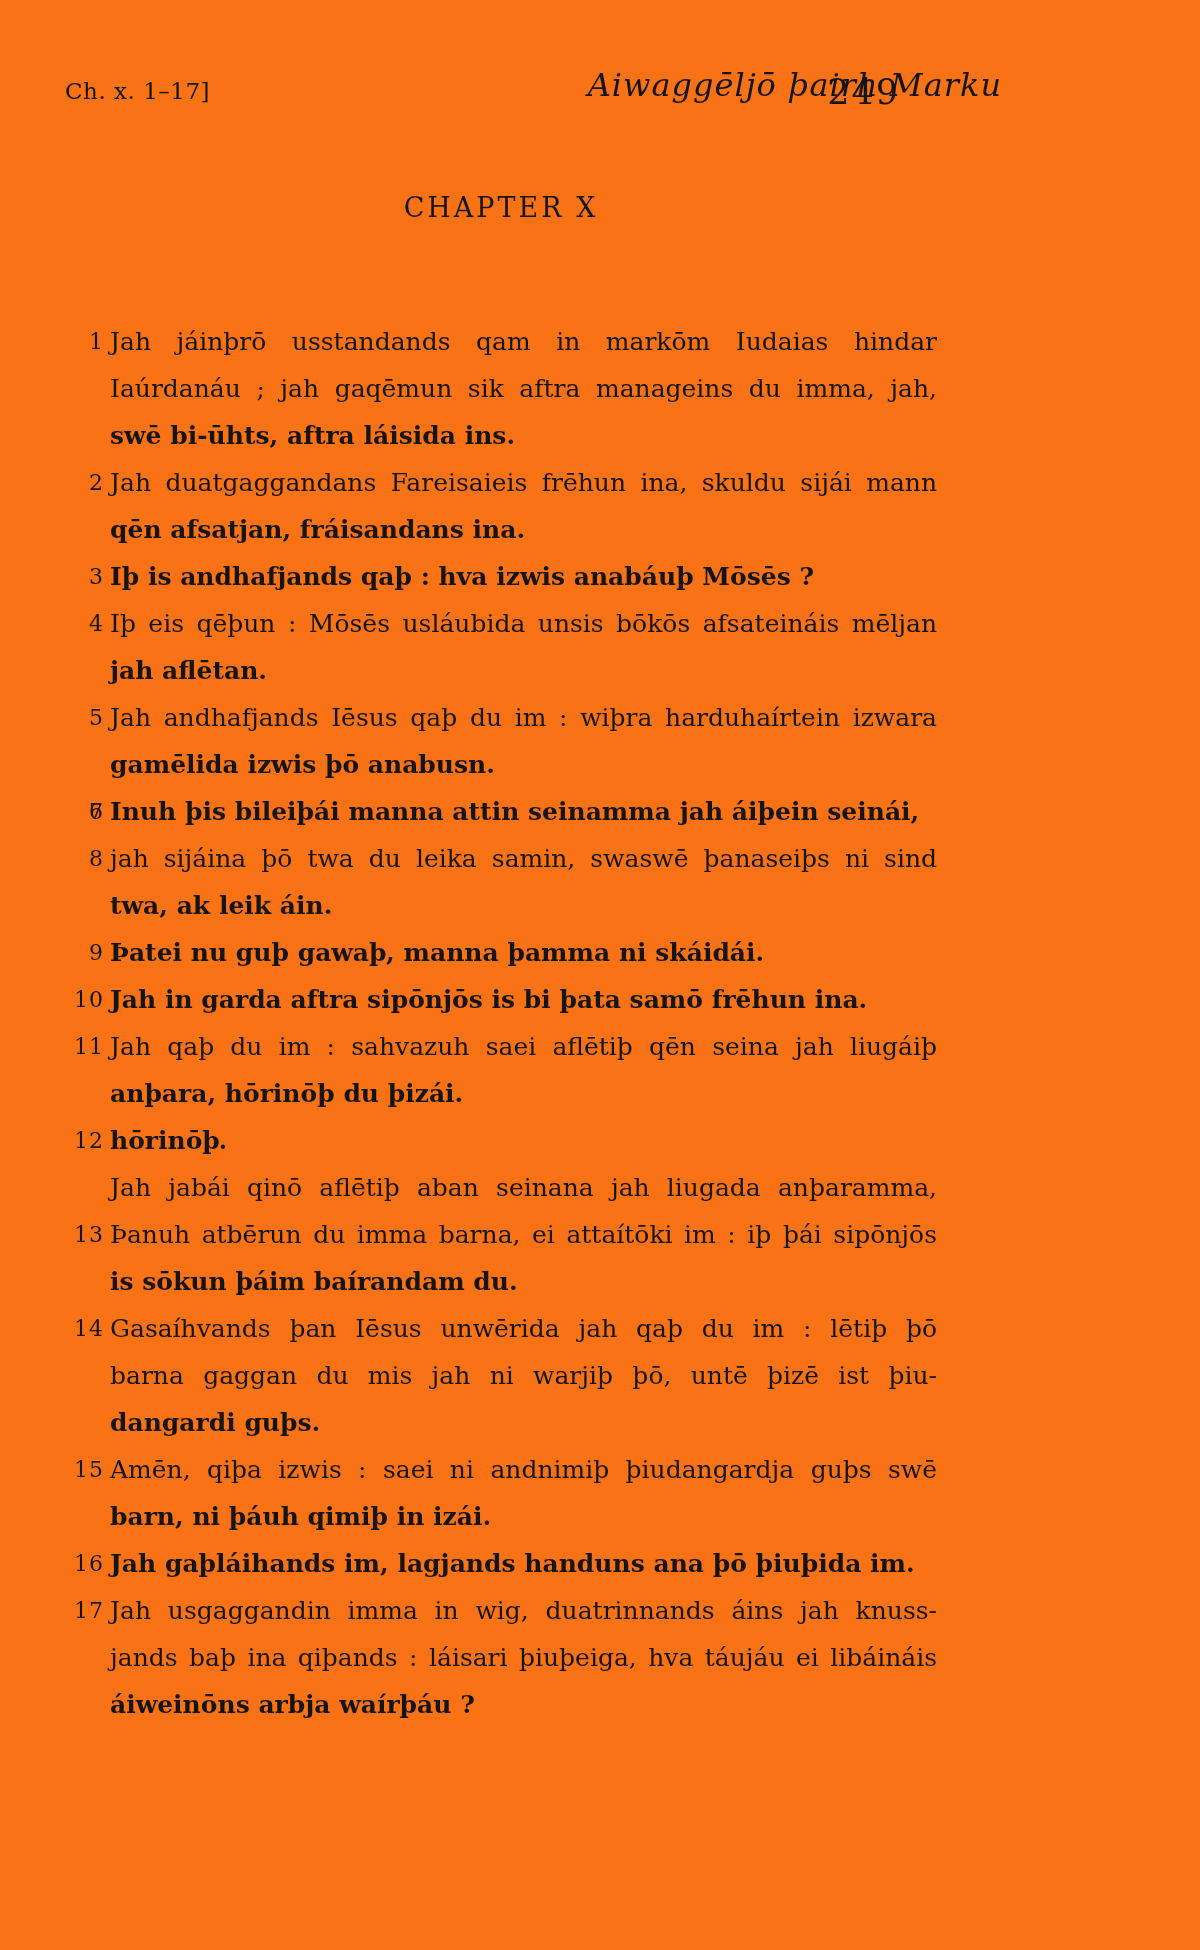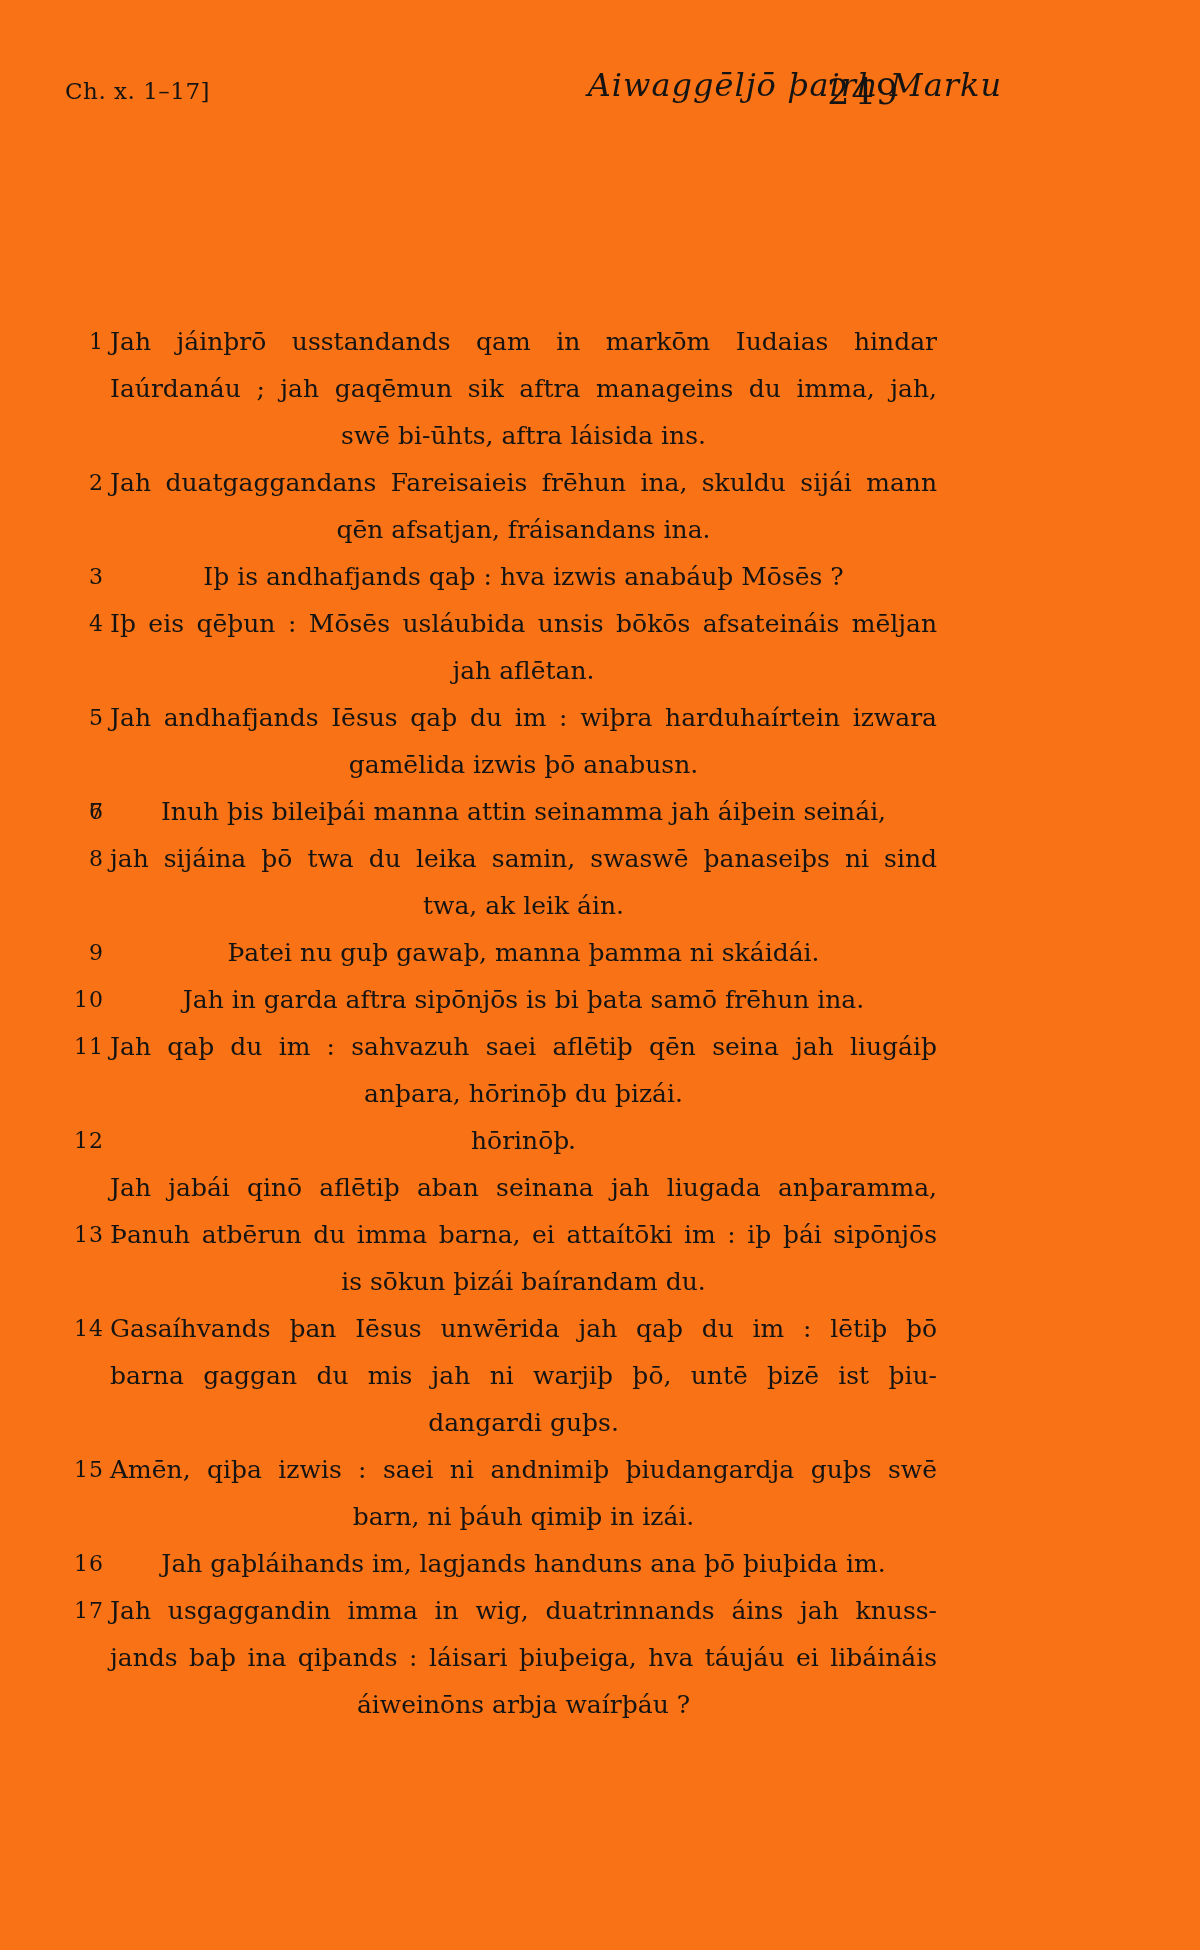--- a/index.html
+++ b/index.html
@@ -85,34 +85,36 @@
   .vline {
     font-size: 25px;
     line-height: 47px;
     white-space: normal;
   }
   .vline.just {
     text-align: justify;
     text-align-last: justify;
   }
   .vline.last {
-    text-align: center;
+    text-align: left;
+    font-weight: bold;
   }
 </style>
 </head>
 <body>
 
 <div class="page">
 
   <div class="running-header">
     <span class="rh-left">Ch. x. 1–17]</span>
     <span class="rh-title">Aiwaggēljō þairh Marku</span>
     <span class="rh-page">249</span>
   </div>
 
+  <div class="chapter-heading">CHAPTER X</div>
 
   <div class="verses">
     <div class="verse">
       <span class="vnum">1</span>
     <div class="vline just">Jah jáinþrō usstandands qam in markōm Iudaias hindar</div>
         <div class="vline just">Iaúrdanáu ; jah gaqēmun sik aftra manageins du imma, jah,</div>
         <div class="vline last">swē bi-ūhts, aftra láisida ins.</div>
       </div>
 
     <div class="verse">
@@ -171,21 +173,21 @@
 
     <div class="verse">
       <span class="vnum">12</span>
     <div class="vline last">hōrinōþ.</div>
         <div class="vline just">Jah jabái qinō aflētiþ aban seinana jah liugada anþaramma,</div>
       </div>
 
     <div class="verse">
       <span class="vnum">13</span>
     <div class="vline just">Þanuh atbērun du imma barna, ei attaítōki im : iþ þái sipōnjōs</div>
-        <div class="vline last">is sōkun þizái baírandam du.</div>
+        <div class="vline last">is sōkun þáim baírandam du.</div>
       </div>
 
     <div class="verse">
       <span class="vnum">14</span>
     <div class="vline just">Gasaíhvands þan Iēsus unwērida jah qaþ du im :  lētiþ þō</div>
         <div class="vline just">barna gaggan du mis jah ni warjiþ þō, untē þizē ist þiu-</div>
         <div class="vline last">dangardi guþs.</div>
       </div>
 
     <div class="verse">

